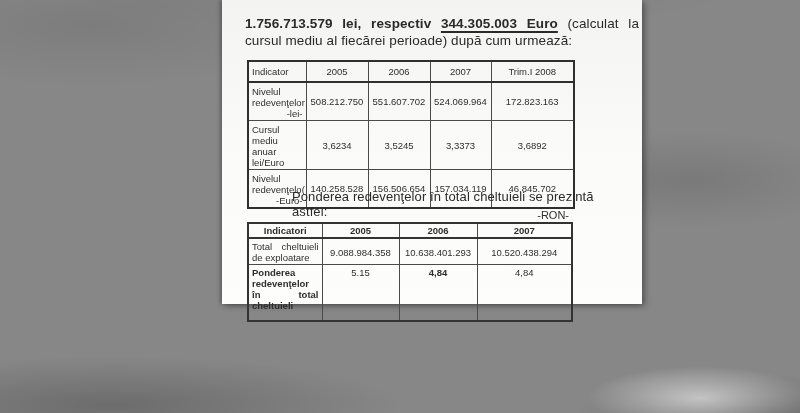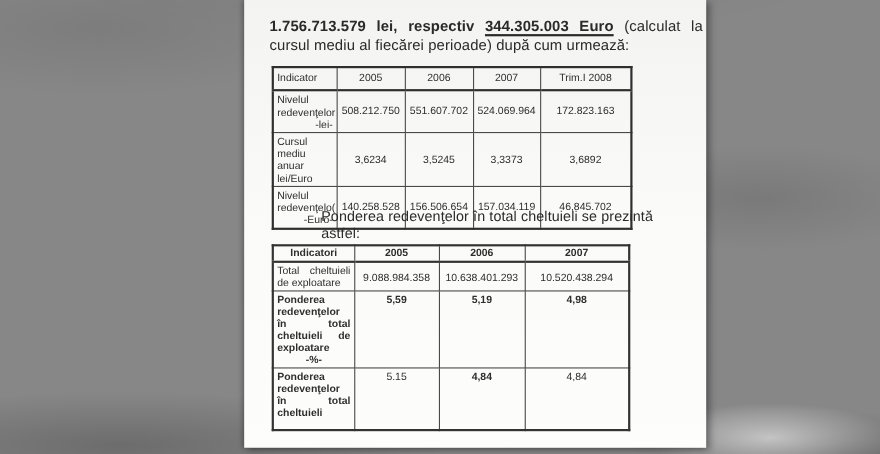--- a/index.html
+++ b/index.html
@@ -12,21 +12,21 @@
       radial-gradient(ellipse 160px 45px at 700px 398px, rgba(255,255,255,0.55), transparent 70%),
       radial-gradient(ellipse 320px 90px at 90px 25px, rgba(0,0,0,0.08), transparent 70%),
       radial-gradient(ellipse 230px 70px at 690px 180px, rgba(0,0,0,0.10), transparent 70%),
       radial-gradient(ellipse 420px 70px at 110px 405px, rgba(0,0,0,0.20), transparent 70%),
       radial-gradient(ellipse 280px 55px at 770px 412px, rgba(0,0,0,0.16), transparent 70%),
       radial-gradient(ellipse 500px 60px at 400px -10px, rgba(0,0,0,0.06), transparent 70%),
       #878787;
   }
 
   .page {
-    position: absolute; left: 222px; top: 0; width: 420px; height: 407px;
+    position: absolute; left: 222px; top: 0; width: 420px; height: 304px;
     background: linear-gradient(180deg, #f3f3f1 0%, #fafaf8 45%, #fdfdfc 100%);
     box-shadow: 3px 2px 6px rgba(0,0,0,0.35), -2px 0 4px rgba(0,0,0,0.25);
     color: #262626;
   }
 
   .intro {
     position: absolute; left: 23px; top: 15px; width: 394px;
     font-size: 13.5px; line-height: 17px; text-align: justify;
     color: #2a2a2a; letter-spacing: 0.1px;
   }
@@ -112,20 +112,21 @@
           <td class="lbl"><span>Nivelul redevenţelo(</span><span class="unit">-Euro-</span></td>
           <td class="val">140.258.528</td>
           <td class="val">156.506.654</td>
           <td class="val">157.034.119</td>
           <td class="val">46,845.702</td>
         </tr>
       </tbody>
     </table>
 
     <p class="subtitle">Ponderea redevenţelor în total cheltuieli se prezintă astfel:</p>
+    <div class="ron">-RON-</div>
 
     <table class="t2">
       <colgroup>
         <col style="width:74px">
           <col style="width:77px">
           <col style="width:78px">
           <col style="width:95px">
       </colgroup>
       <thead>
         <tr style="height:13px">
@@ -136,26 +137,20 @@
         </tr>
       </thead>
       <tbody>
         <tr style="height:24px" class="mid">
           <td class="lbl">Total cheltuieli de exploatare</td>
           <td class="val">9.088.984.358</td>
           <td class="val">10.638.401.293</td>
           <td class="val">10.520.438.294</td>
         </tr>
         <tr style="height:56px" class="emph">
-          <td class="lbl"><span>Ponderea redevenţelor în total cheltuieli de exploatare</span><span class="unit">-%-</span></td>
-          <td class="val bold">5,59</td>
-          <td class="val bold">5,19</td>
-          <td class="val bold">4,98</td>
-        </tr>
-        <tr style="height:56px" class="emph">
           <td class="lbl"><span>Ponderea redevenţelor în total cheltuieli</span></td>
           <td class="val">5.15</td>
           <td class="val bold">4,84</td>
           <td class="val">4,84</td>
         </tr>
       </tbody>
     </table>
 
   </div>
 </div>

